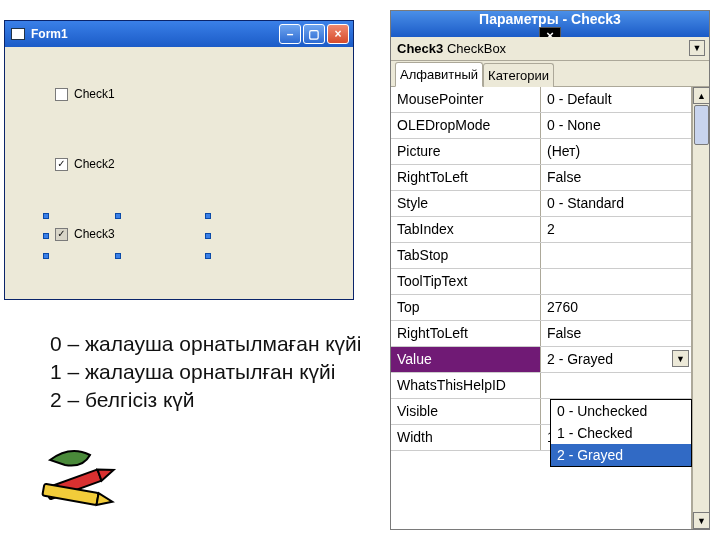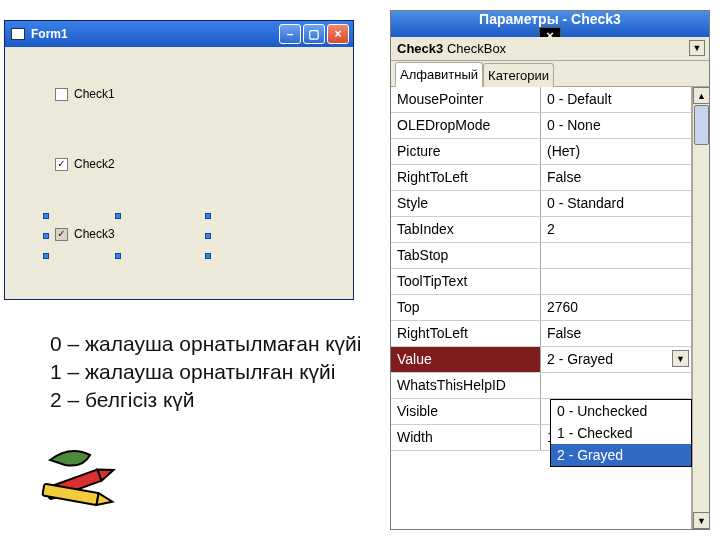--- a/index.html
+++ b/index.html
@@ -179,21 +179,21 @@
     border-bottom:1px solid #ccc;
     font-size:14px;
   }
   .cell {
     padding:4px 6px;
     overflow:hidden;
     white-space:nowrap;
   }
   .cell.name { width:50%; border-right:1px solid #aca899; background:#fff;}
   .cell.val  { width:50%; background:#fff; position:relative;}
-  .grid-row.sel .cell.name { background:#7f1d1d; color:#fff;}
+  .grid-row.sel .cell.name { background:#701a75; color:#fff;}
   .grid-row.sel .cell.val  { background:#fff; }
   .cell .ddbtn {
     position:absolute; right:2px; top:3px;
     width:17px;height:17px;
     background:#ece9d8;border:1px solid #7a7a7a;
     display:flex;align-items:center;justify-content:center;
     font-size:9px;
   }
   .scrollbar {
     width:17px;

